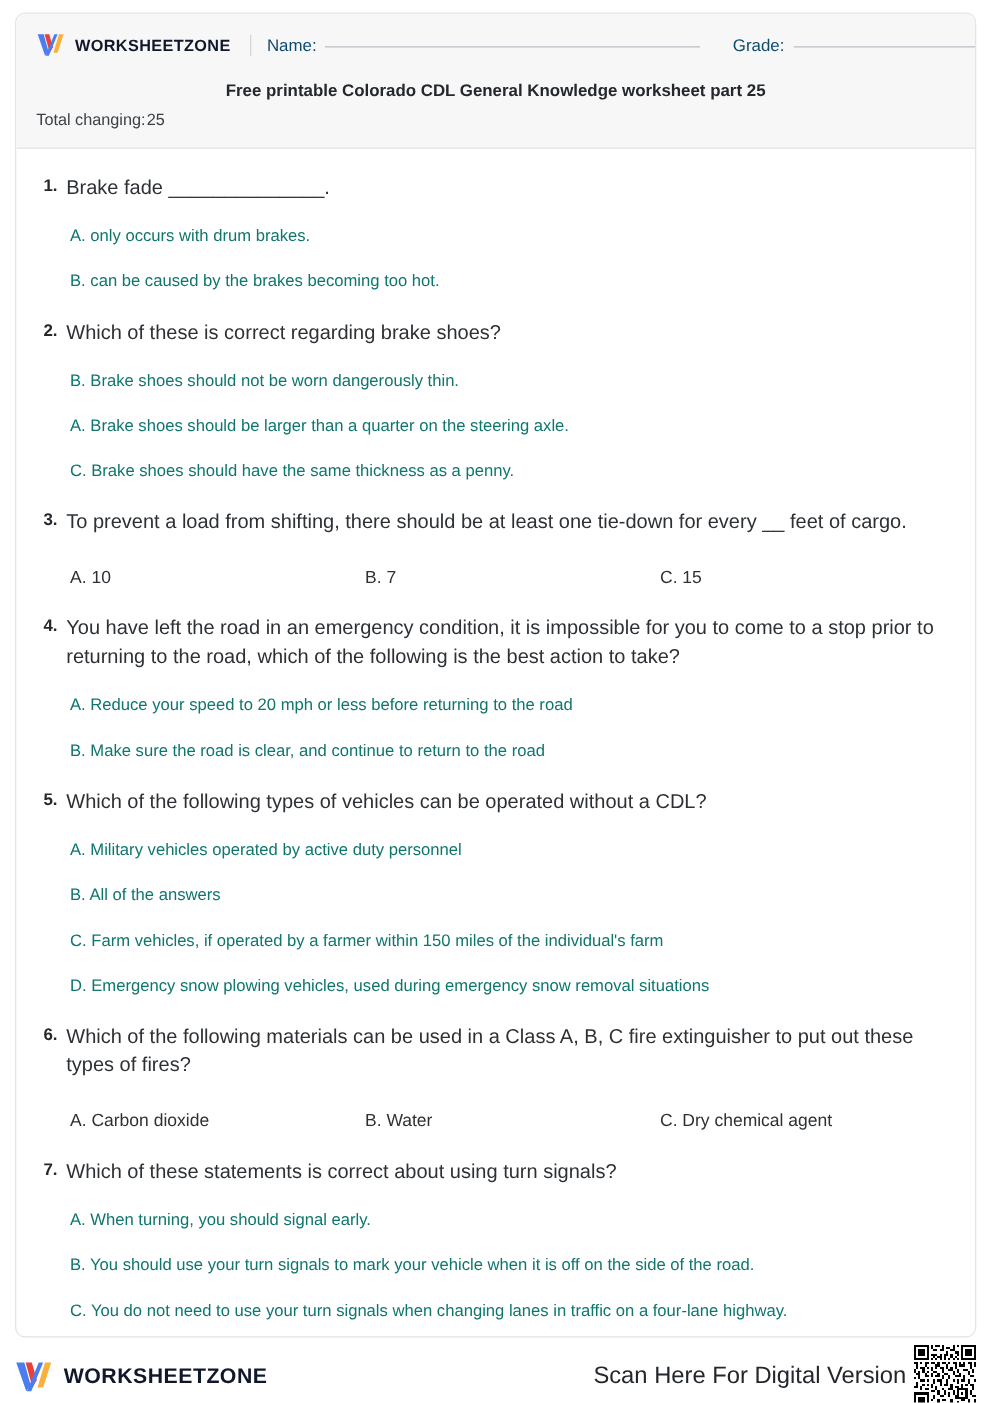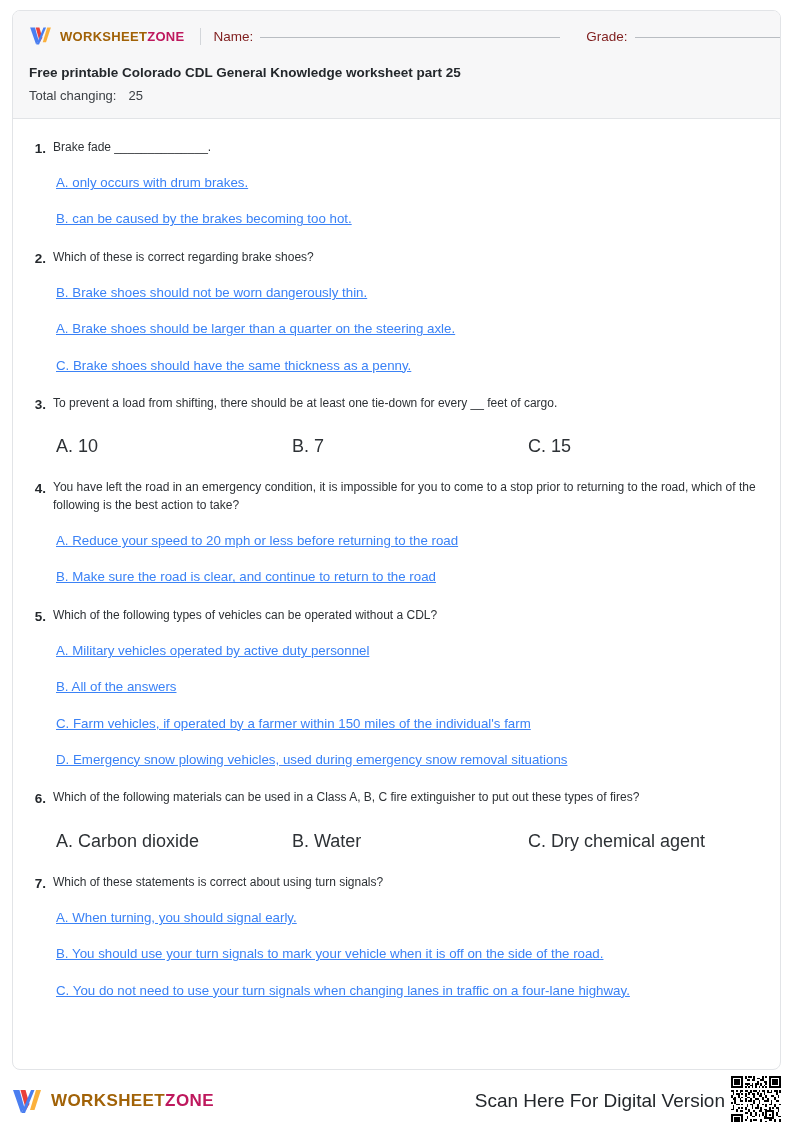--- a/index.html
+++ b/index.html
@@ -53,67 +53,68 @@
   .logo-mark.sm { width: 26px; height: 20px; }
   .logo-mark.lg { width: 34px; height: 27px; }
   .logo-mark svg { display: block; width: 100%; height: 100%; }
 
   .logo-word {
     font-weight: bold;
     letter-spacing: 0.3px;
     white-space: nowrap;
     margin-left: 5px;
   }
-  .logo-word .w-ws { color: #a16207; }
-  .logo-word .w-zone { color: #be185d; }
+  .logo-word .w-ws { color: #0f172a; }
+  .logo-word .w-zone { color: #0f172a; }
   .header-top .logo-word { font-size: 13px; }
 
   .hdr-divider {
     width: 1px;
     height: 17px;
     background: #d3d6da;
     margin: 0 13px 0 15px;
     flex: 0 0 auto;
   }
 
   .field {
     display: flex;
     align-items: baseline;
     flex: 0 0 auto;
   }
   .field-label {
     font-size: 13.5px;
-    color: #7f1d1d;
+    color: #0c4a6e;
     white-space: nowrap;
   }
   .field-rule {
     height: 0;
     border-bottom: 1px solid #b9bdc2;
     margin-left: 7px;
     position: relative;
     top: -3px;
   }
   .field-name .field-rule { width: 300px; }
   .field-grade { margin-left: 26px; }
   .field-grade .field-rule { width: 180px; }
 
   .header-title {
     margin-top: 16px;
     font-size: 13.5px;
     font-weight: bold;
     color: #24282c;
     line-height: 1.2;
+    text-align: center;
   }
   .header-sub {
     margin-top: 7px;
     font-size: 13px;
     color: #3c4045;
     line-height: 1.2;
   }
-  .header-sub .tq-value { margin-left: 12px; }
+  .header-sub .tq-value { margin-left: 1px; }
 
   
   .sheet-body {
     padding: 20px 16px 10px 16px;
   }
   .question {
     display: flex;
     align-items: flex-start;
     margin-bottom: 11px;
   }
@@ -126,45 +127,44 @@
     color: #24282c;
     line-height: 1.45;
     padding-right: 7px;
     box-sizing: border-box;
   }
   .q-body {
     flex: 1 1 auto;
     min-width: 0;
   }
   .q-text {
-    font-size: 12px;
+    font-size: 16px;
     color: #2d3135;
     line-height: 1.45;
   }
 
   
   .opts-stack { margin-top: 4px; }
   .opts-stack .opt {
     font-size: 13.3px;
-    color: #3b82f6;
+    color: #0f766e;
     line-height: 1.45;
     margin-top: 17px;
     padding-left: 3px;
-    text-decoration: underline;
   }
 
   
   .opts-cols {
     display: flex;
     margin-top: 21px;
     padding-left: 3px;
   }
   .opts-cols .opt {
     flex: 1 1 0;
-    font-size: 18px;
+    font-size: 14px;
     color: #2d3135;
     line-height: 1.45;
   }
 
   .q-gap-lg { margin-bottom: 20px; }
 
   
   .footer {
     position: absolute;
     left: 0;

